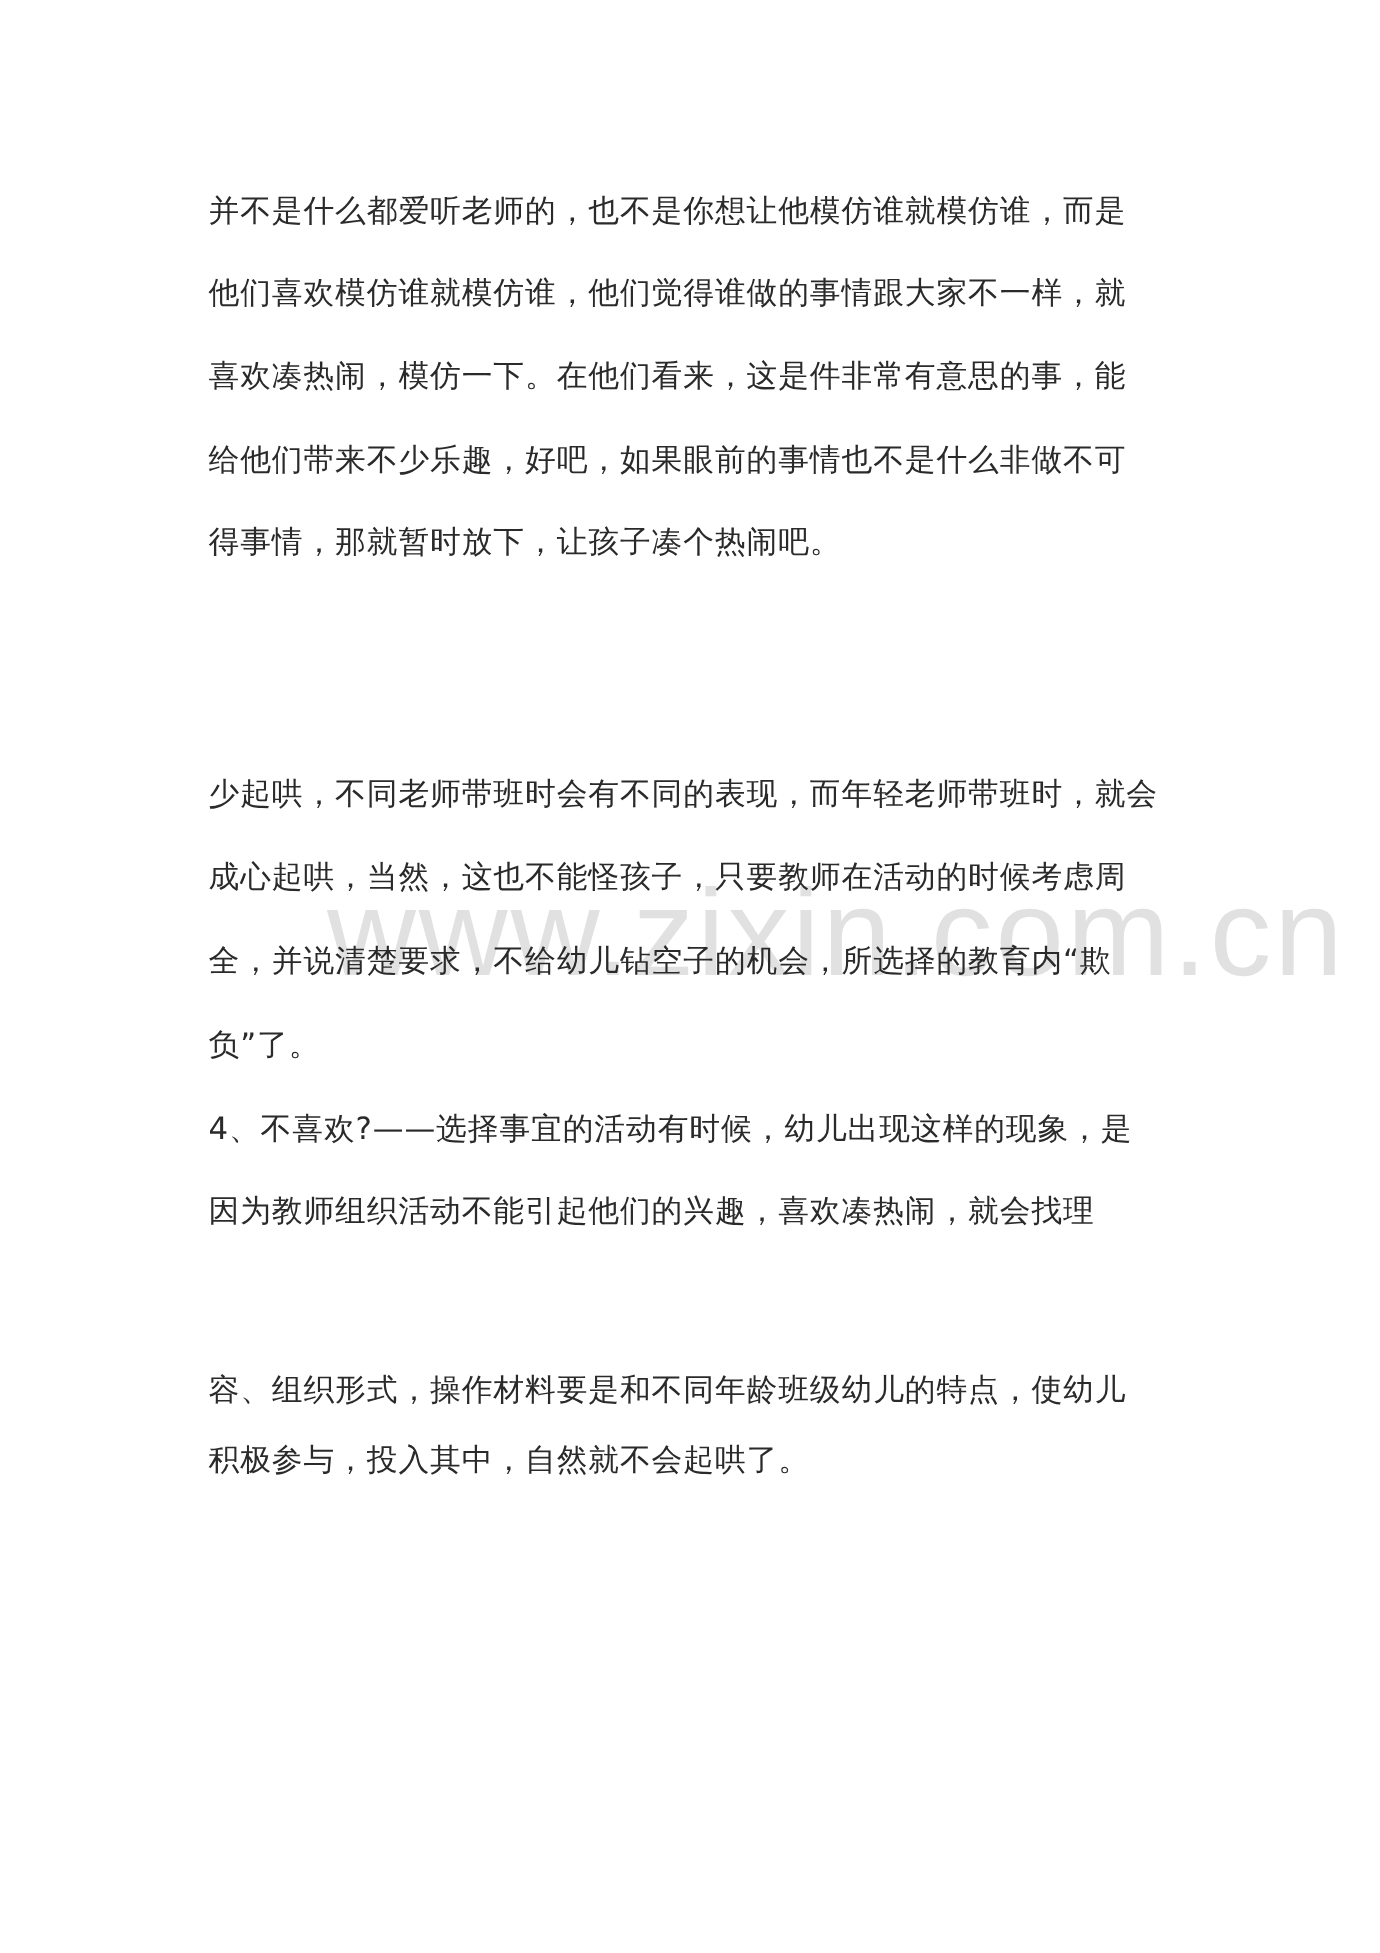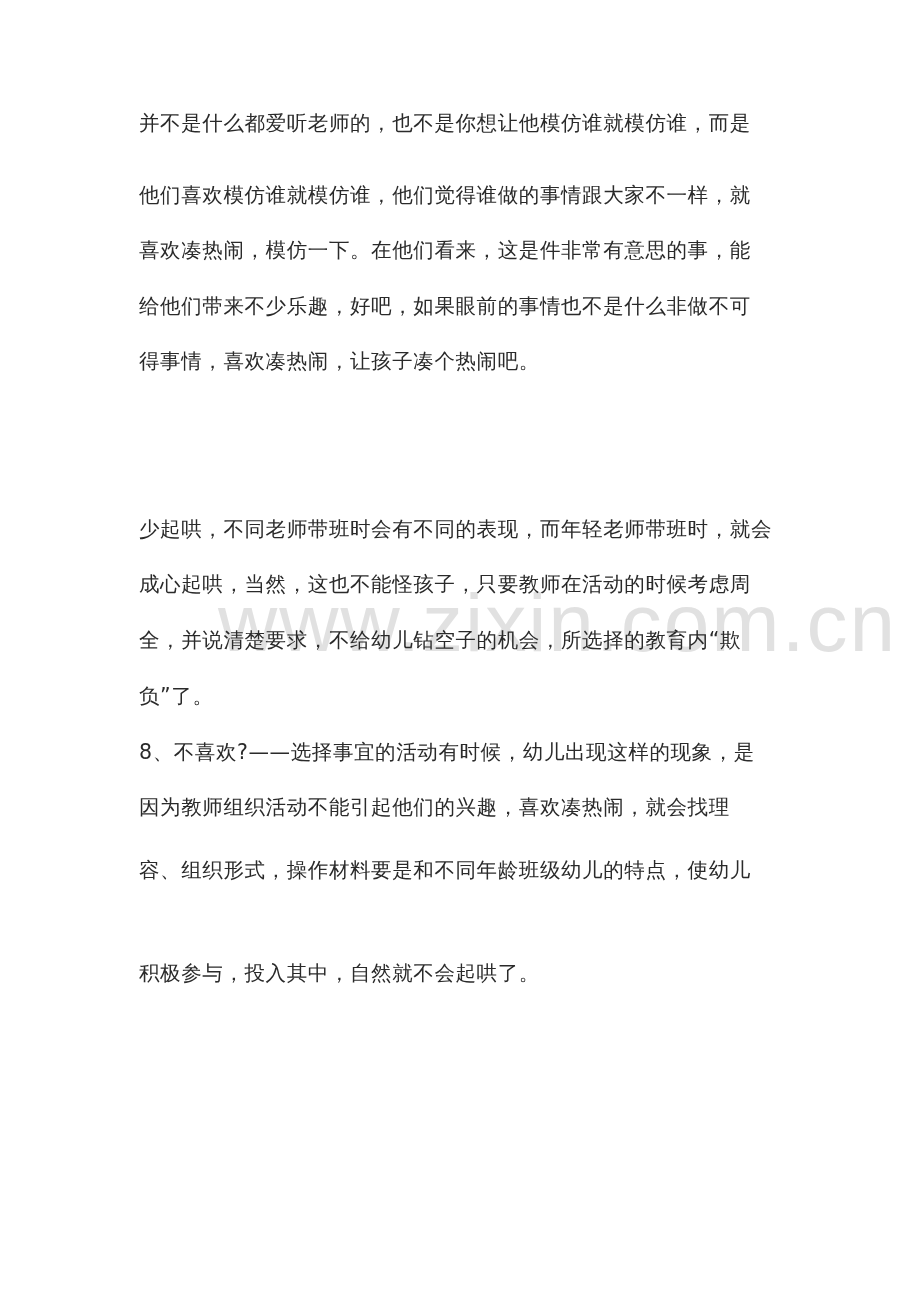--- a/index.html
+++ b/index.html
@@ -51,27 +51,27 @@
     z-index: 1;
   }
 </style>
 </head>
 <body>
 
 <div class="page">
   <div class="watermark">www.zixin.com.cn</div>
 
   <div class="text-layer">
-    <div class="line" style="top:109px">并不是什么都爱听老师的，也不是你想让他模仿谁就模仿谁，而是</div>
+    <div class="line" style="top:126px">并不是什么都爱听老师的，也不是你想让他模仿谁就模仿谁，而是</div>
     <div class="line" style="top:236px">喜欢凑热闹，模仿一下。在他们看来，这是件非常有意思的事，能</div>
     <div class="line" style="top:181px">他们喜欢模仿谁就模仿谁，他们觉得谁做的事情跟大家不一样，就</div>
     <div class="line" style="top:292px">给他们带来不少乐趣，好吧，如果眼前的事情也不是什么非做不可</div>
-    <div class="line" style="top:347px">得事情，喜欢凑热闹，让孩子凑个热闹吧。</div>
+    <div class="line" style="top:347px">得事情，那就暂时放下，让孩子凑个热闹吧。</div>
     <div class="line" style="top:515px">少起哄，不同老师带班时会有不同的表现，而年轻老师带班时，就会</div>
     <div class="line" style="top:570px">成心起哄，当然，这也不能怪孩子，只要教师在活动的时候考虑周</div>
     <div class="line" style="top:626px">全，并说清楚要求，不给幼儿钻空子的机会，所选择的教育内“欺</div>
     <div class="line" style="top:682px">负”了。</div>
-    <div class="line" style="top:738px">8、不喜欢?——选择事宜的活动有时候，幼儿出现这样的现象，是</div>
+    <div class="line" style="top:738px">4、不喜欢?——选择事宜的活动有时候，幼儿出现这样的现象，是</div>
     <div class="line" style="top:793px">因为教师组织活动不能引起他们的兴趣，喜欢凑热闹，就会找理</div>
-    <div class="line" style="top:856px">容、组织形式，操作材料要是和不同年龄班级幼儿的特点，使幼儿</div>
+    <div class="line" style="top:912px">容、组织形式，操作材料要是和不同年龄班级幼儿的特点，使幼儿</div>
     <div class="line" style="top:959px">积极参与，投入其中，自然就不会起哄了。</div>
   </div>
 </div>
 
 </body></html>

